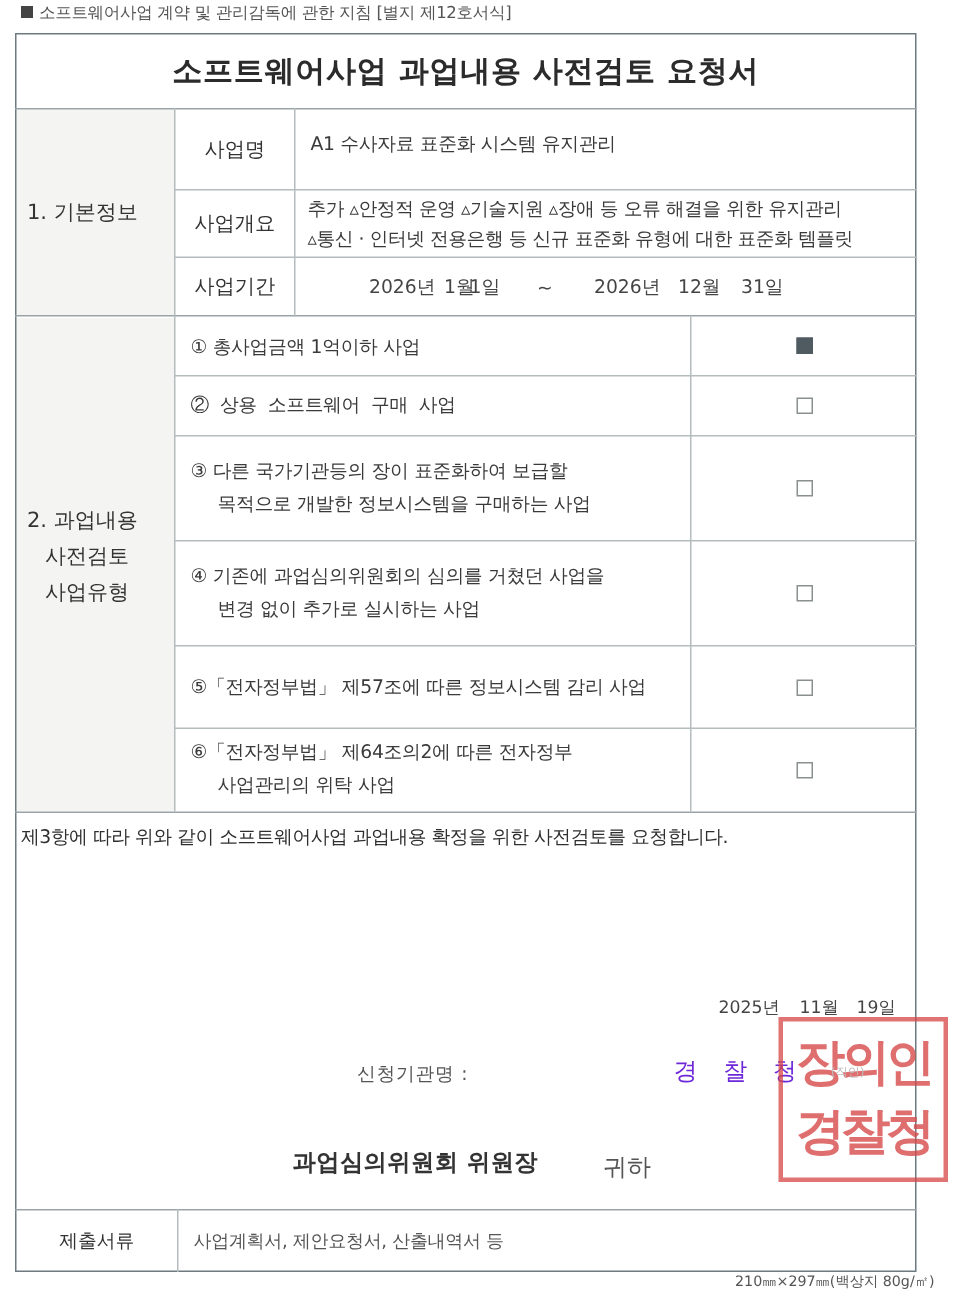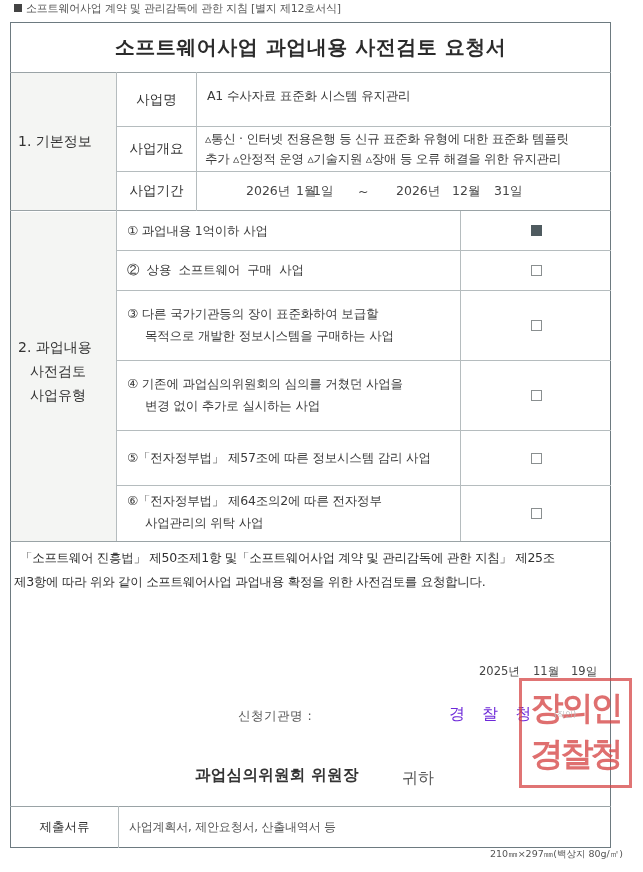--- a/index.html
+++ b/index.html
@@ -77,43 +77,43 @@
 <div class="vline" style="left:460px; top:211px; height:330px;"></div>
 <div class="vline" style="left:118px; top:806px; height:21px;"></div>
 
 <div class="cell sec-label" style="left:18px; top:72px; width:98px; height:139px;">1. 기본정보</div>
 
 <div class="cell center label" style="left:117px; top:73px; width:79px; height:53px;">사업명</div>
 <div class="cell val" style="left:197px; top:73px; width:414px; height:53px; align-items:center; padding-bottom:6px;">A1 수사자료 표준화 시스템 유지관리</div>
 
 <div class="cell center label" style="left:117px; top:127px; width:79px; height:44px;">사업개요</div>
 <div class="cell val2" style="left:197px; top:124px; width:414px; height:47px;">
+  <span style="display:block; line-height:20px;">추가 ▵안정적 운영 ▵기술지원 ▵장애 등 오류 해결을 위한 유지관리</span>
   <span style="display:block; line-height:20px;">▵통신 · 인터넷 전용은행 등 신규 표준화 유형에 대한 표준화 템플릿</span>
-  <span style="display:block; line-height:20px;">추가 ▵안정적 운영 ▵기술지원 ▵장애 등 오류 해결을 위한 유지관리</span>
 </div>
 
 <div class="cell center label" style="left:117px; top:172px; width:79px; height:38px;">사업기간</div>
 <div class="cell period" style="left:197px; top:172px; width:414px; height:38px; font-size:12.5px; color:#444;">
   <span style="position:absolute; left:49px;">2026년</span>
   <span style="position:absolute; left:99px;">1월</span>
   <span style="position:absolute; left:116px;">1일</span>
   <span style="position:absolute; left:161px;">~</span>
   <span style="position:absolute; left:199px;">2026년</span>
   <span style="position:absolute; left:255px;">12월</span>
   <span style="position:absolute; left:297px;">31일</span>
 </div>
 
 <div class="cell sec-label" style="left:18px; top:335px; width:98px; height:80px; display:block; line-height:24px;">
   <span style="display:block;">2. 과업내용</span>
   <span style="display:block; padding-left:12px;">사전검토</span>
   <span style="display:block; padding-left:12px;">사업유형</span>
 </div>
 
 <div class="cell opt" style="left:117px; top:211px; width:343px; height:39px;">
-    <span>① 과업내용 1억이하 사업</span>
+    <span>① 총사업금액 1억이하 사업</span>
   </div>
 <div class="cell center" style="left:461px; top:211px; width:150px; height:39px;">
     <div class="chk on"></div>
   </div>
 
 <div class="cell opt" style="left:117px; top:251px; width:343px; height:39px;font-family:Liberation Mono, monospace;">
     <span>② 상용 소프트웨어 구매 사업</span>
   </div>
 <div class="cell center" style="left:461px; top:251px; width:150px; height:39px;">
     <div class="chk"></div>
@@ -144,21 +144,20 @@
 
 <div class="cell opt" style="left:117px; top:486px; width:343px; height:55px; display:block; padding-top:4px;">
   <span style="display:block;">⑥「전자정부법」   제64조의2에   따른   전자정부</span>
   <span class="ind">사업관리의 위탁 사업</span>
 </div>
 <div class="cell center" style="left:461px; top:486px; width:150px; height:55px;">
     <div class="chk"></div>
   </div>
 
 <div class="decl">
-  <span style="display:block; padding-left:2px;">「소프트웨어 진흥법」 제50조제1항 및「소프트웨어사업 계약 및 관리감독에 관한 지침」 제25조</span>
   <span style="display:block; margin-left:-4px;">제3항에 따라 위와 같이 소프트웨어사업 과업내용 확정을 위한 사전검토를 요청합니다.</span>
 </div>
 
 <span class="date" style="left:479px;">2025년</span>
 <span class="date" style="left:533px;">11월</span>
 <span class="date" style="left:571px;">19일</span>
 
 <span class="applicant-label">신청기관명 :</span>
 <span class="applicant-name">경 찰 청</span>
 

